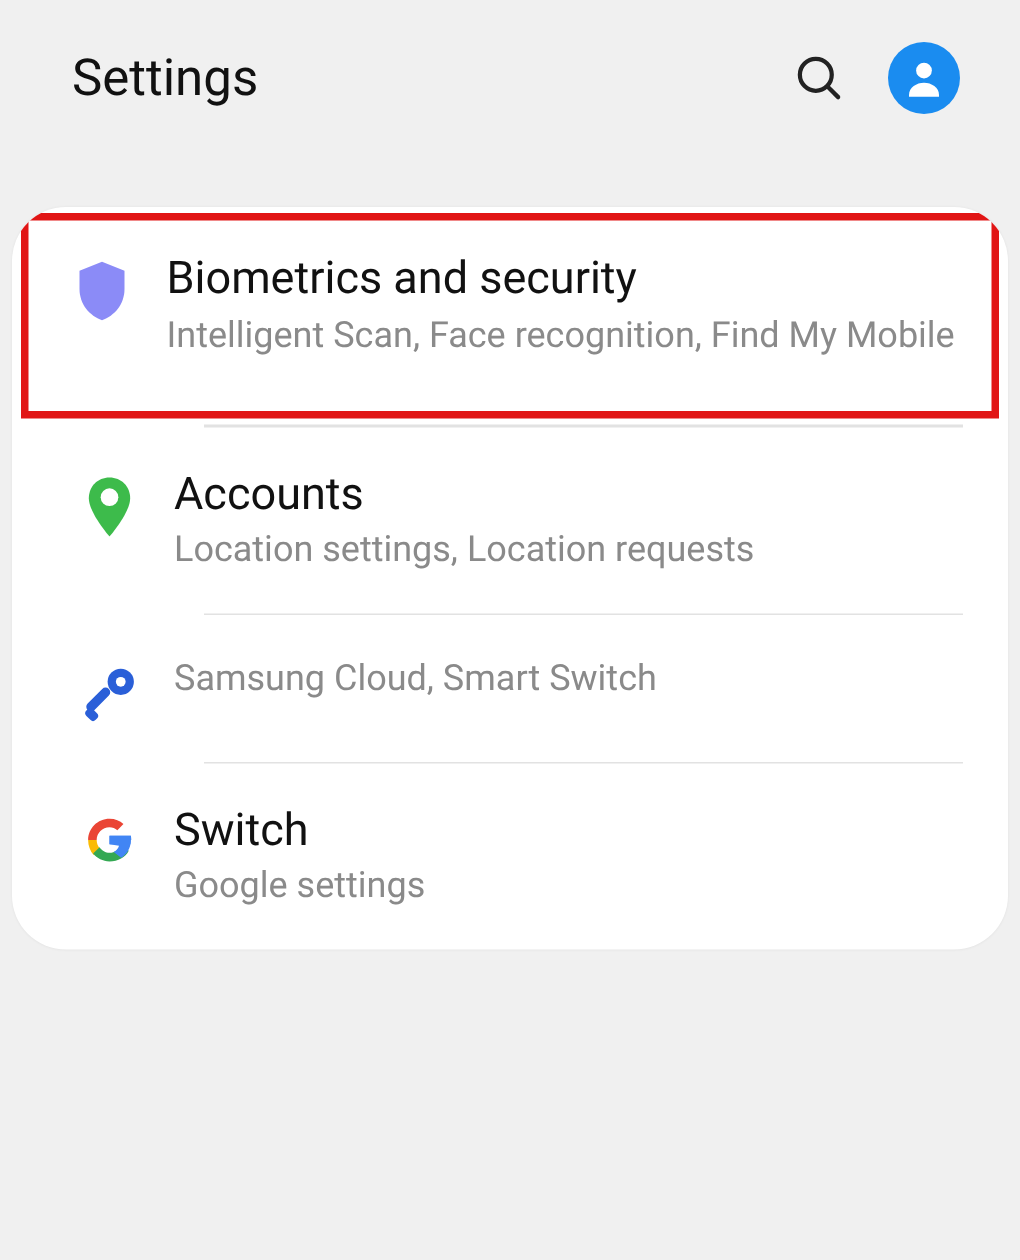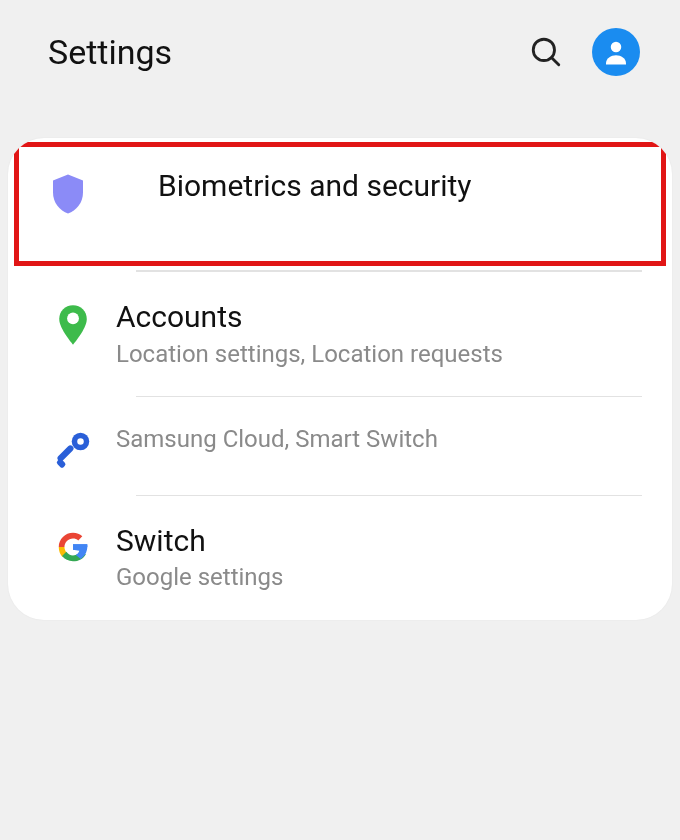--- a/index.html
+++ b/index.html
@@ -57,22 +57,21 @@
   .settings-item {
     display: flex;
     align-items: flex-start;
     padding: 26px 30px 26px 30px;
     cursor: pointer;
     position: relative;
   }
   .settings-item.highlighted {
     border: 5px solid #e11515;
     margin: 4px 6px 4px 6px;
-    padding: 20px 24px 46px 14px;
-    gap: 47px;
+    padding: 20px 24px 35px 14px;
   }
   .item-icon {
     width: 70px;
     display: flex;
     justify-content: center;
     align-items: flex-start;
     padding-top: 6px;
     flex-shrink: 0;
   }
   .item-text {
@@ -124,20 +123,21 @@
 <div class="settings-card">
 
   <div class="settings-item highlighted">
     <div class="item-icon">
       <svg width="36" height="42" viewBox="0 0 24 28" fill="#8b8bf7">
         <path d="M12 1 L22 5 V13 C22 20 17.5 25 12 27 C6.5 25 2 20 2 13 V5 Z"></path>
       </svg>
     </div>
     <div class="item-text">
       <div class="item-title">Biometrics and security</div>
+      <div class="item-subtitle">Intelligent Scan, Face recognition, Find My Mobile</div>
     </div>
   </div>
 
   <div class="divider"></div>
 
 
   <div class="divider"></div>
 
   <div class="settings-item">
     <div class="item-icon">

